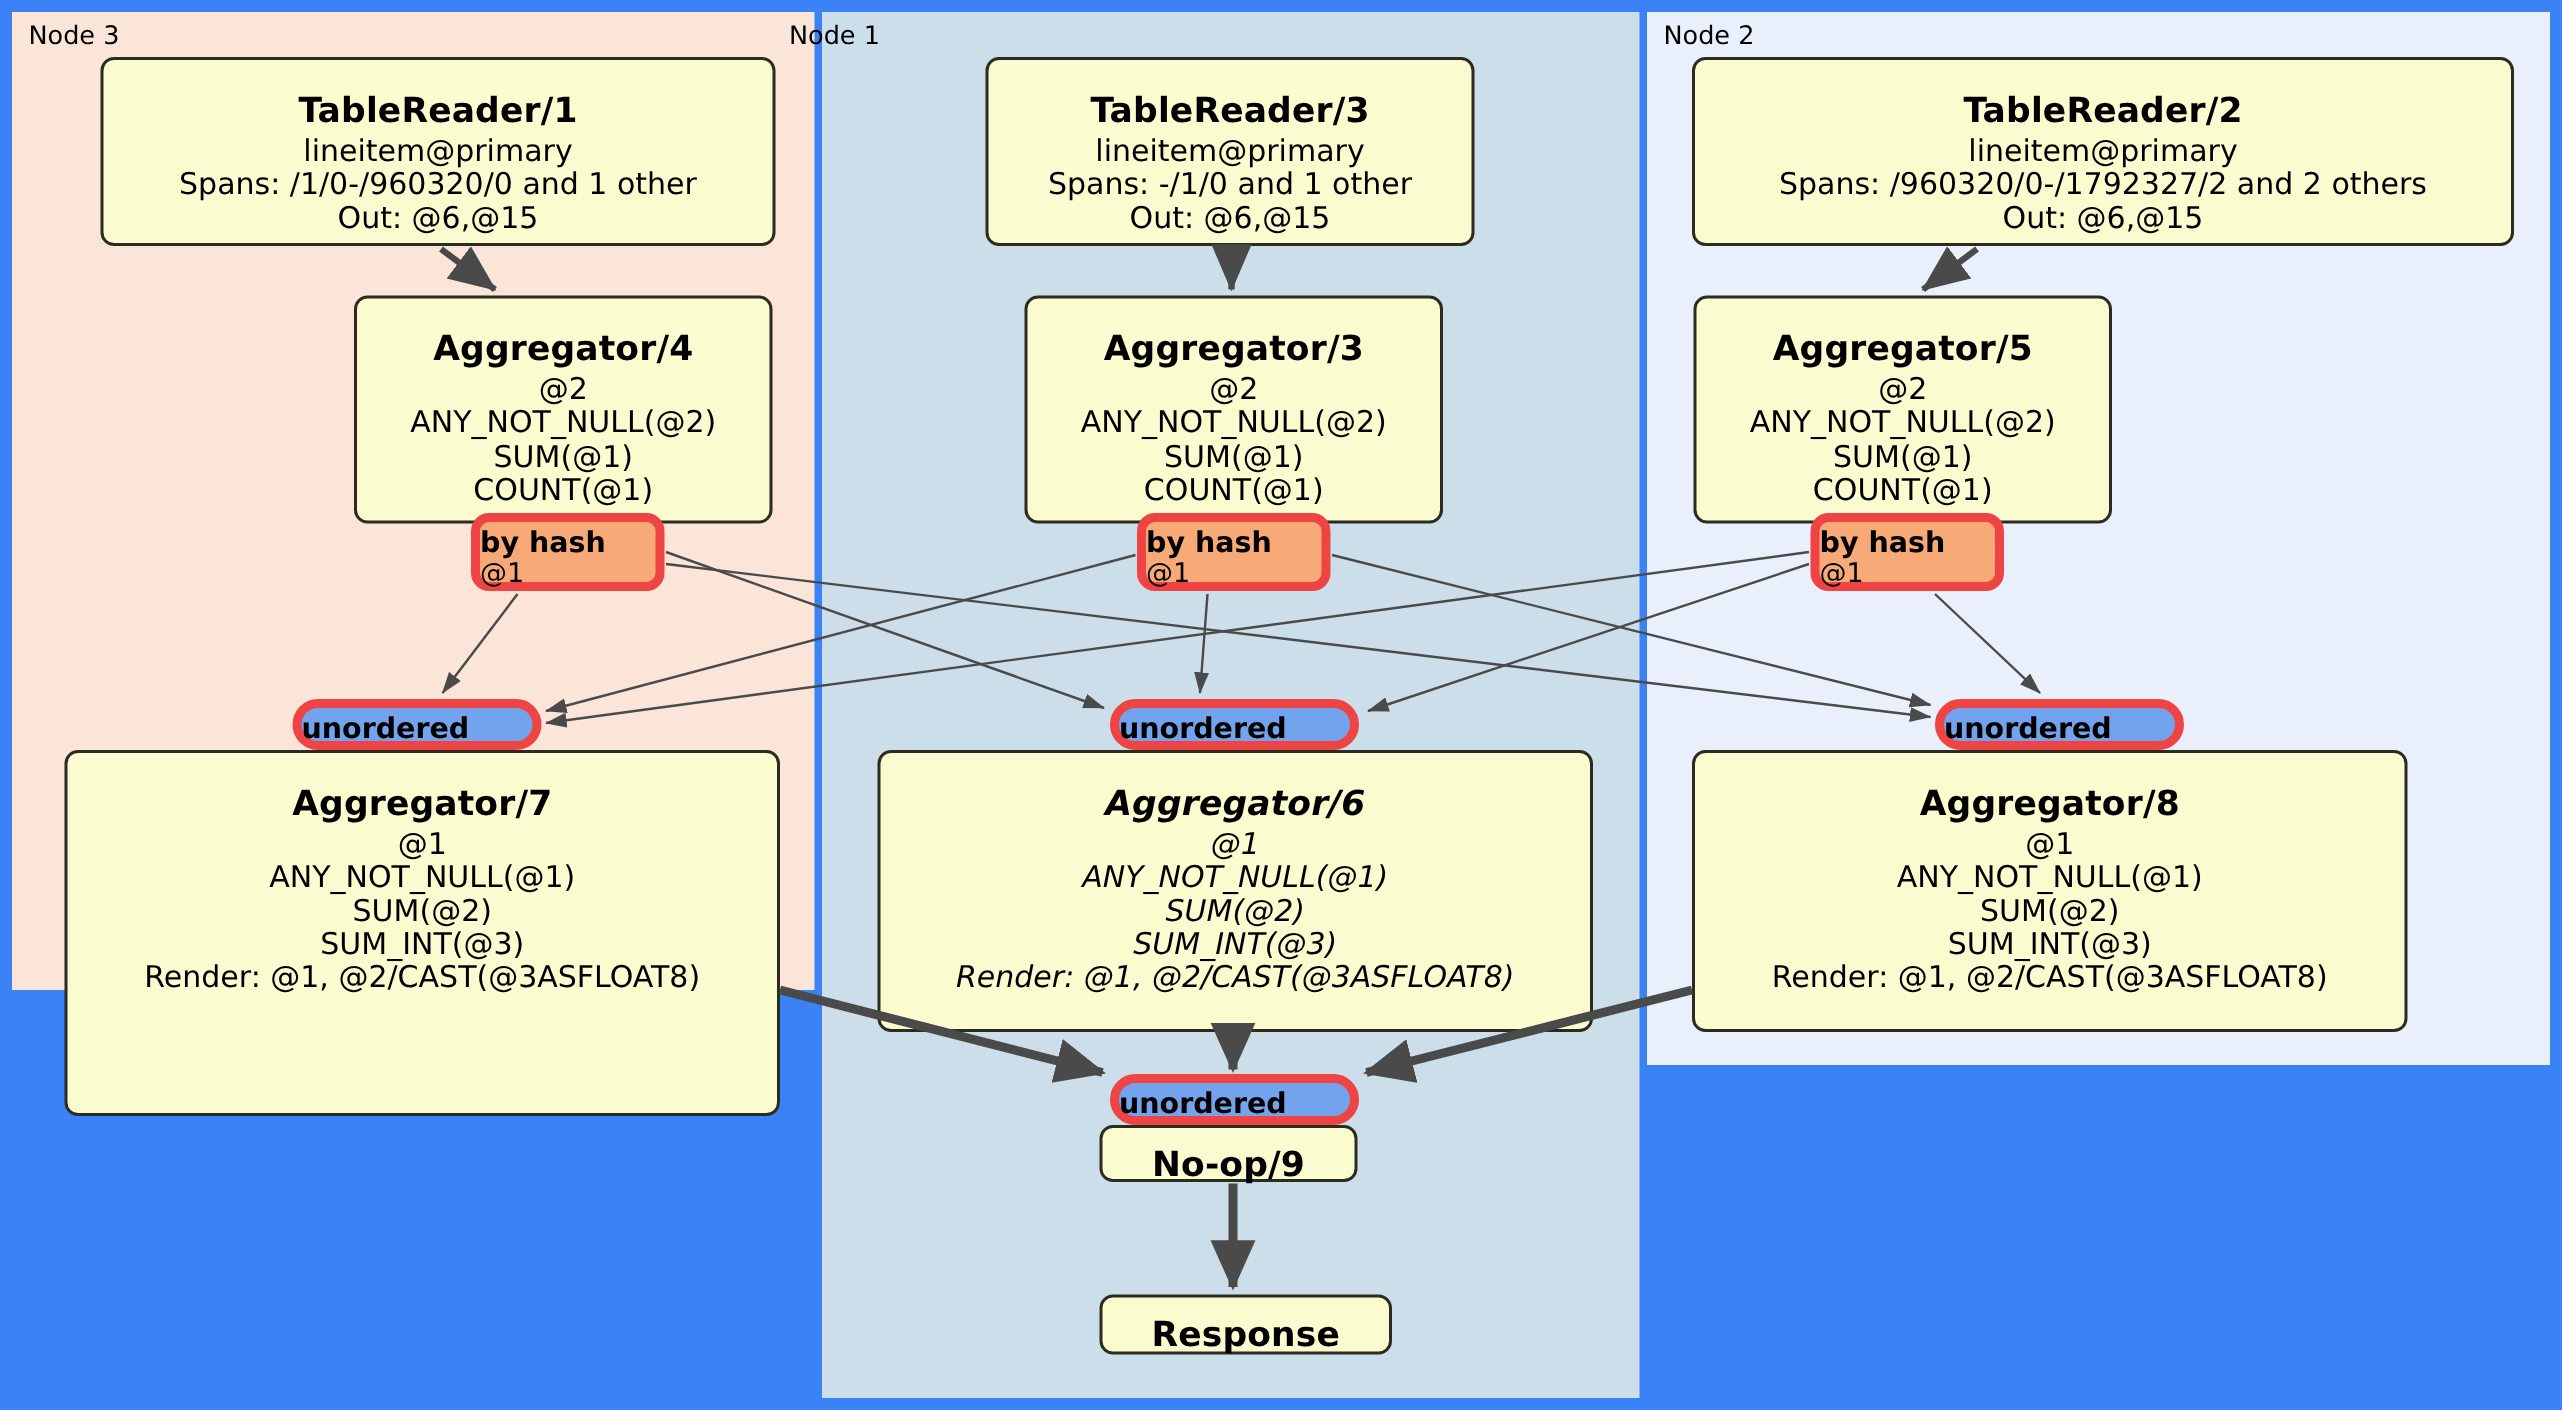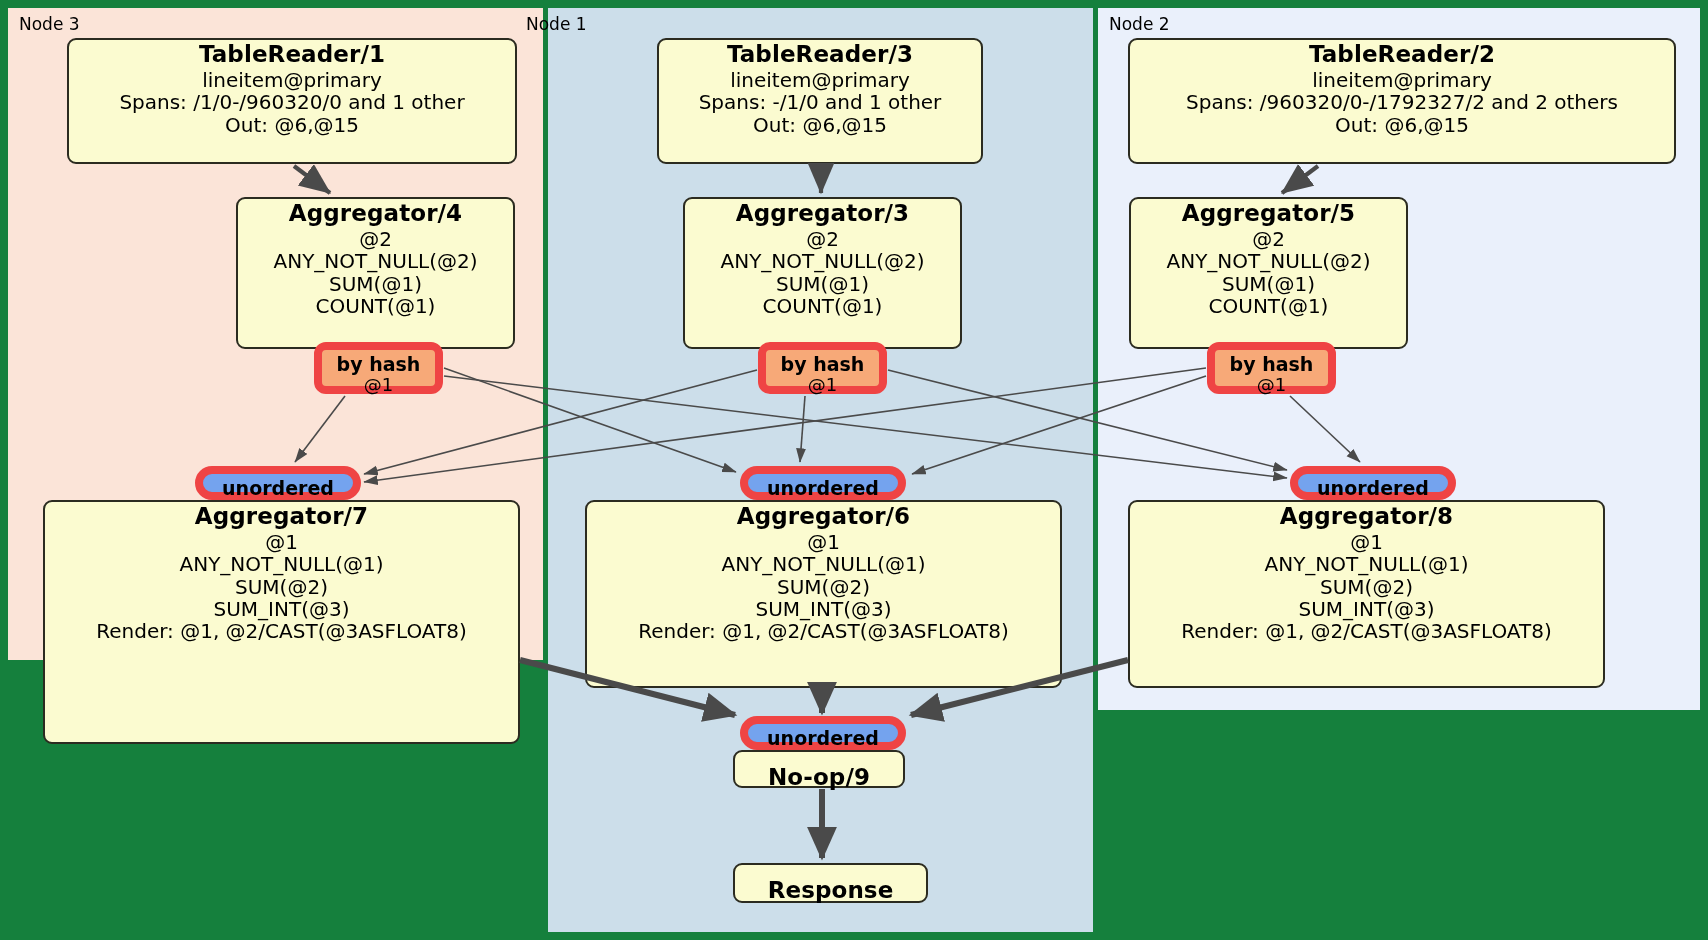--- a/index.html
+++ b/index.html
@@ -4,21 +4,21 @@
 <style>
   html, body {
     margin: 0;
     padding: 0;
     background: #ffffff;
   }
   #stage {
     position: relative;
     width: 1708px;
     height: 940px;
-    background: #15803d;
+    background: #3b82f6;
     font-family: "DejaVu Sans", sans-serif;
     overflow: hidden;
   }
 
   
   .region {
     position: absolute;
     box-sizing: border-box;
   }
   .region-label {
@@ -32,21 +32,21 @@
   
   .proc {
     position: absolute;
     box-sizing: border-box;
     background: #fbfbd0;
     border: 2px solid #2b2b20;
     border-radius: 9px;
     text-align: center;
     color: #000000;
     line-height: 1.12;
-    padding-top: 2px;
+    padding-top: 22px;
     z-index: 4;
   }
   .proc .title {
     font-weight: bold;
     font-size: 23px;
     letter-spacing: 0.1px;
     display: block;
     margin-bottom: 1px;
   }
   .proc .detail {
@@ -59,22 +59,21 @@
   }
   .proc.small .title {
     font-size: 23px;
     margin-bottom: 0;
   }
 
   
   .router {
     position: absolute;
     box-sizing: border-box;
-    border: 8px solid #ef4444;
-    text-align: center;
+    border: 6px solid #ef4444;
     color: #000000;
     z-index: 6;
     line-height: 1.08;
   }
   .router .r-title {
     display: block;
     font-weight: bold;
     font-size: 19px;
   }
   .router .r-sub {
@@ -201,21 +200,21 @@
         <span class="detail">COUNT(@1)</span>
       </div>
       <div class="proc" style="left: 43px; top: 500px; width: 477px; height: 244px;">
         <span class="title">Aggregator/7</span>
         <span class="detail">@1</span>
         <span class="detail">ANY_NOT_NULL(@1)</span>
         <span class="detail">SUM(@2)</span>
         <span class="detail">SUM_INT(@3)</span>
         <span class="detail">Render: @1, @2/CAST(@3ASFLOAT8)</span>
       </div>
-      <div class="proc" style="left: 585px; top: 500px; width: 477px; height: 188px;">
+      <div class="proc" style="left: 585px; top: 500px; width: 477px; height: 188px; font-style: italic;">
         <span class="title">Aggregator/6</span>
         <span class="detail">@1</span>
         <span class="detail">ANY_NOT_NULL(@1)</span>
         <span class="detail">SUM(@2)</span>
         <span class="detail">SUM_INT(@3)</span>
         <span class="detail">Render: @1, @2/CAST(@3ASFLOAT8)</span>
       </div>
       <div class="proc" style="left: 1128px; top: 500px; width: 477px; height: 188px;">
         <span class="title">Aggregator/8</span>
         <span class="detail">@1</span>

